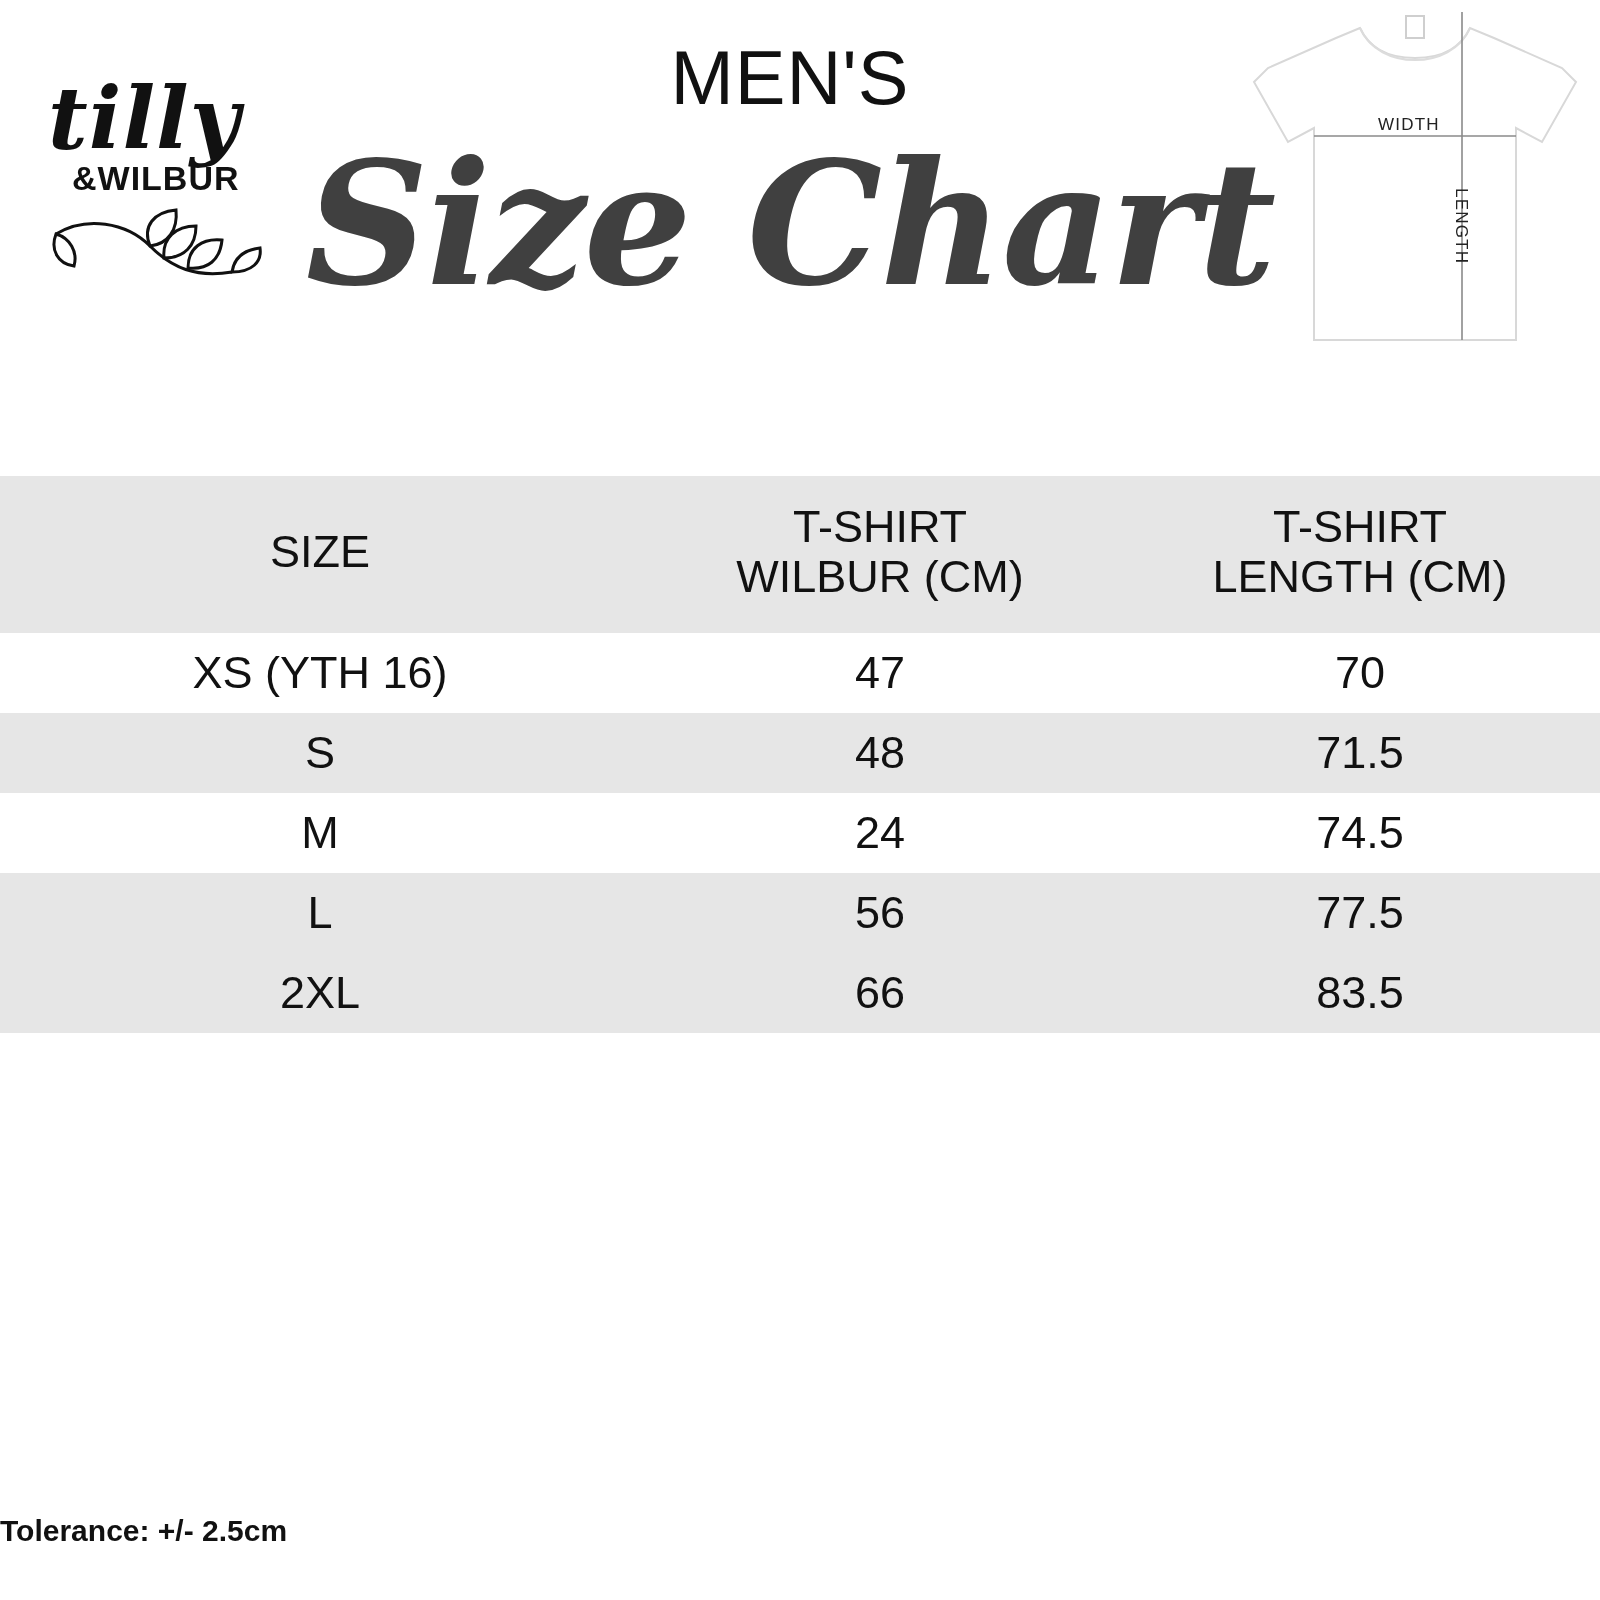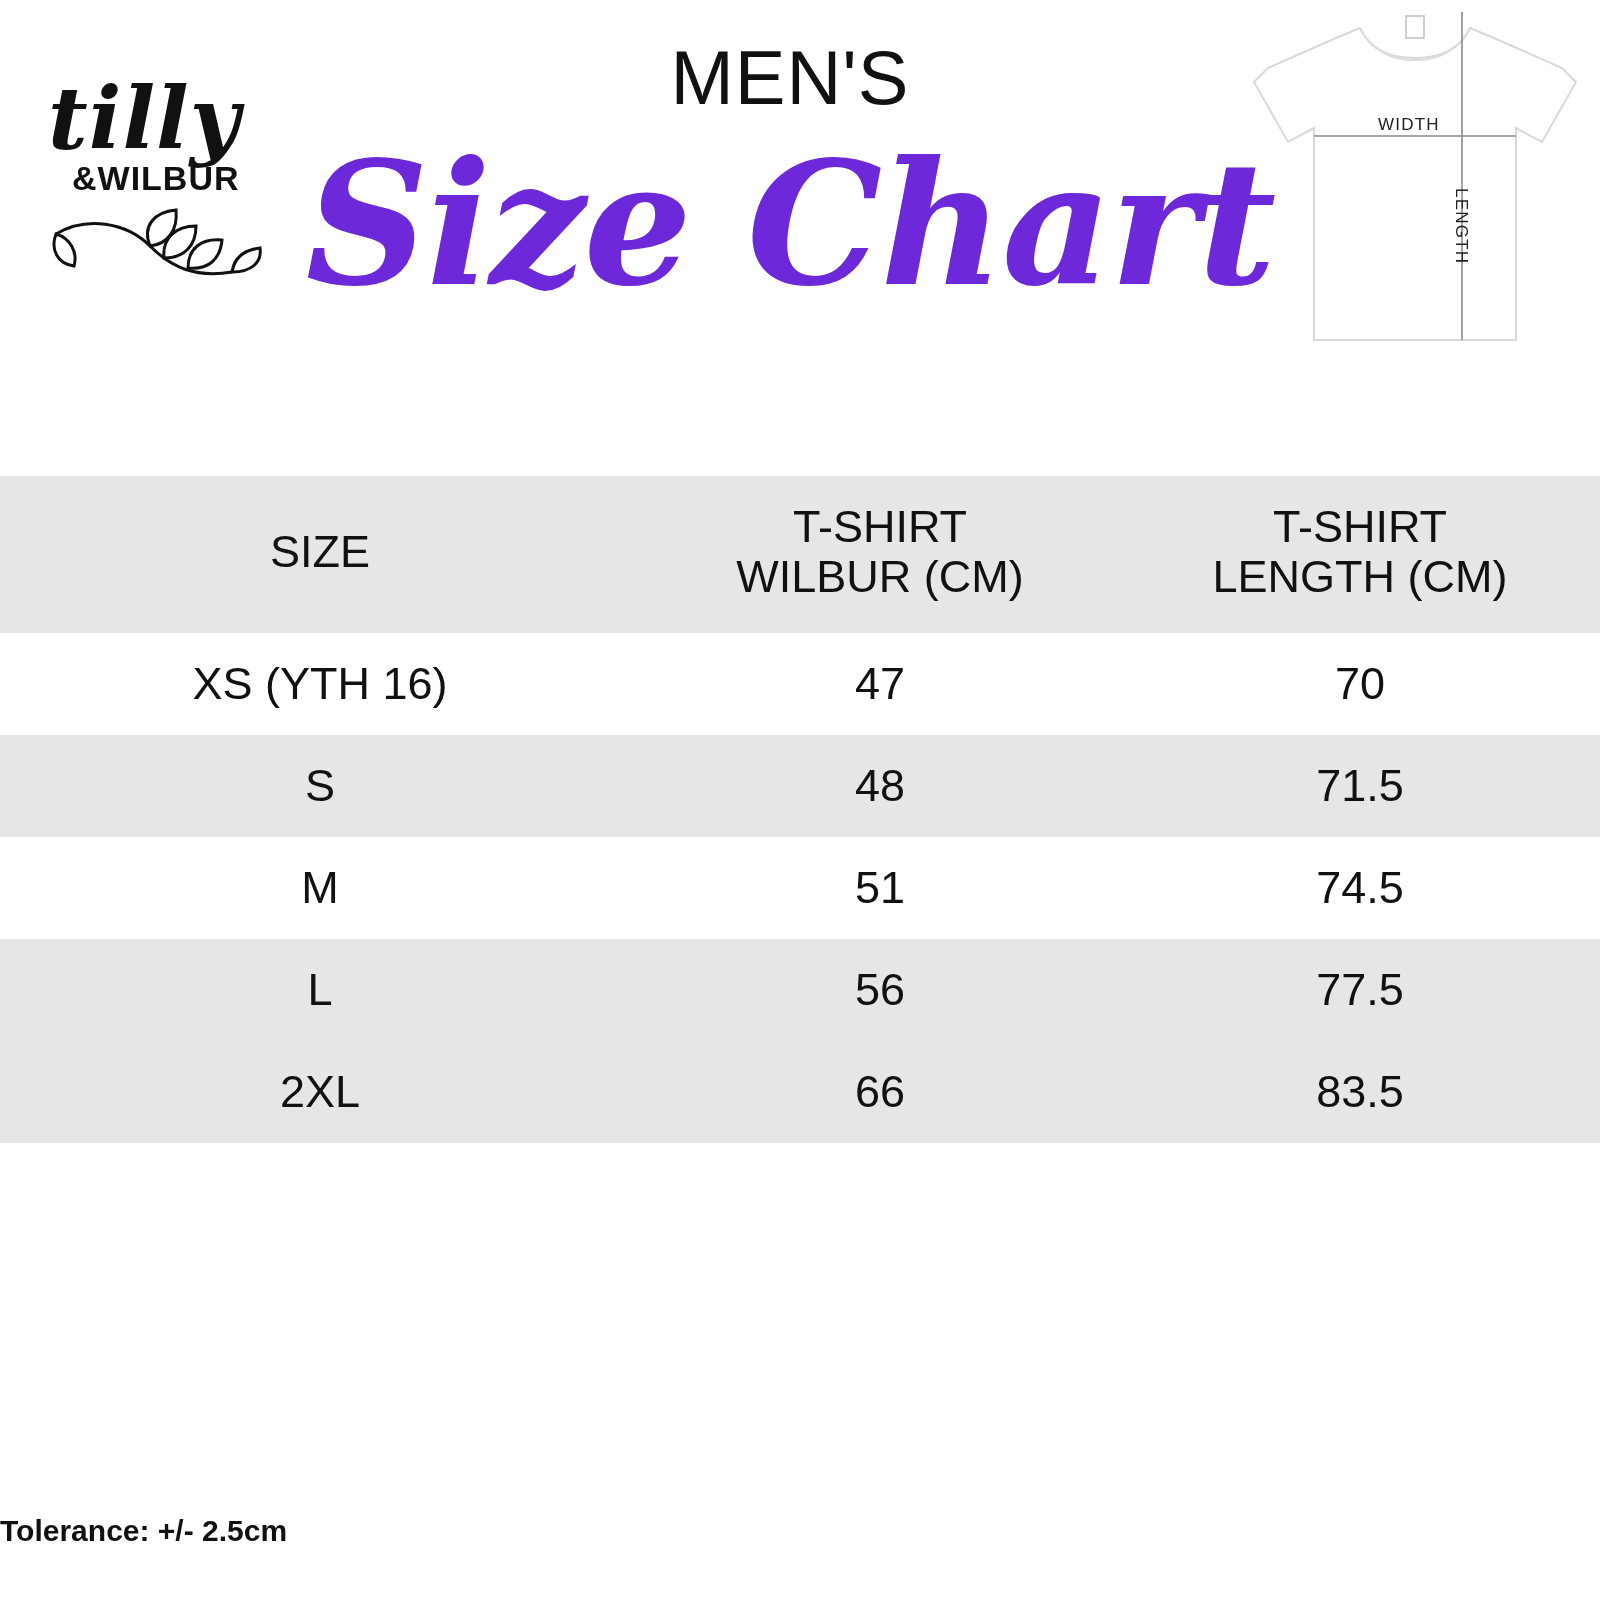--- a/index.html
+++ b/index.html
@@ -68,21 +68,21 @@
     letter-spacing: 1px;
     color: #111;
   }
   .title-main {
     font-family: "DejaVu Serif", serif;
     font-style: italic;
     font-weight: bold;
     font-size: 170px;
     line-height: 1.05;
     letter-spacing: -2px;
-    color: #6d28d9;
+    color: #404040;
     margin-top: 14px;
   }
 
   .shirt-wrap {
     position: absolute;
     right: 22px;
     top: 10px;
     width: 330px;
     height: 360px;
   }
@@ -101,21 +101,21 @@
   }
   .table thead th {
     background: #e6e6e6;
     font-size: 45px;
     line-height: 1.12;
     padding: 26px 8px 30px;
     font-weight: 400;
   }
   .table tbody td {
     font-size: 45px;
-    height: 102px;
+    height: 80px;
     padding: 1px 8px;
   }
   .row-alt td { background: #e6e6e6; }
   .row-plain td { background: #ffffff; }
   .col-size { width: 40%; }
   .col-w { width: 30%; }
   .col-l { width: 30%; }
 
   .footer-note {
     position: absolute;
@@ -192,21 +192,21 @@
         <td>47</td>
         <td>70</td>
       </tr>
       <tr class="row-alt">
         <td>S</td>
         <td>48</td>
         <td>71.5</td>
       </tr>
       <tr class="row-plain">
         <td>M</td>
-        <td>51</td>
+        <td>24</td>
         <td>74.5</td>
       </tr>
       <tr class="row-alt">
         <td>L</td>
         <td>56</td>
         <td>77.5</td>
       </tr>
       <tr class="row-alt">
         <td>2XL</td>
         <td>66</td>

